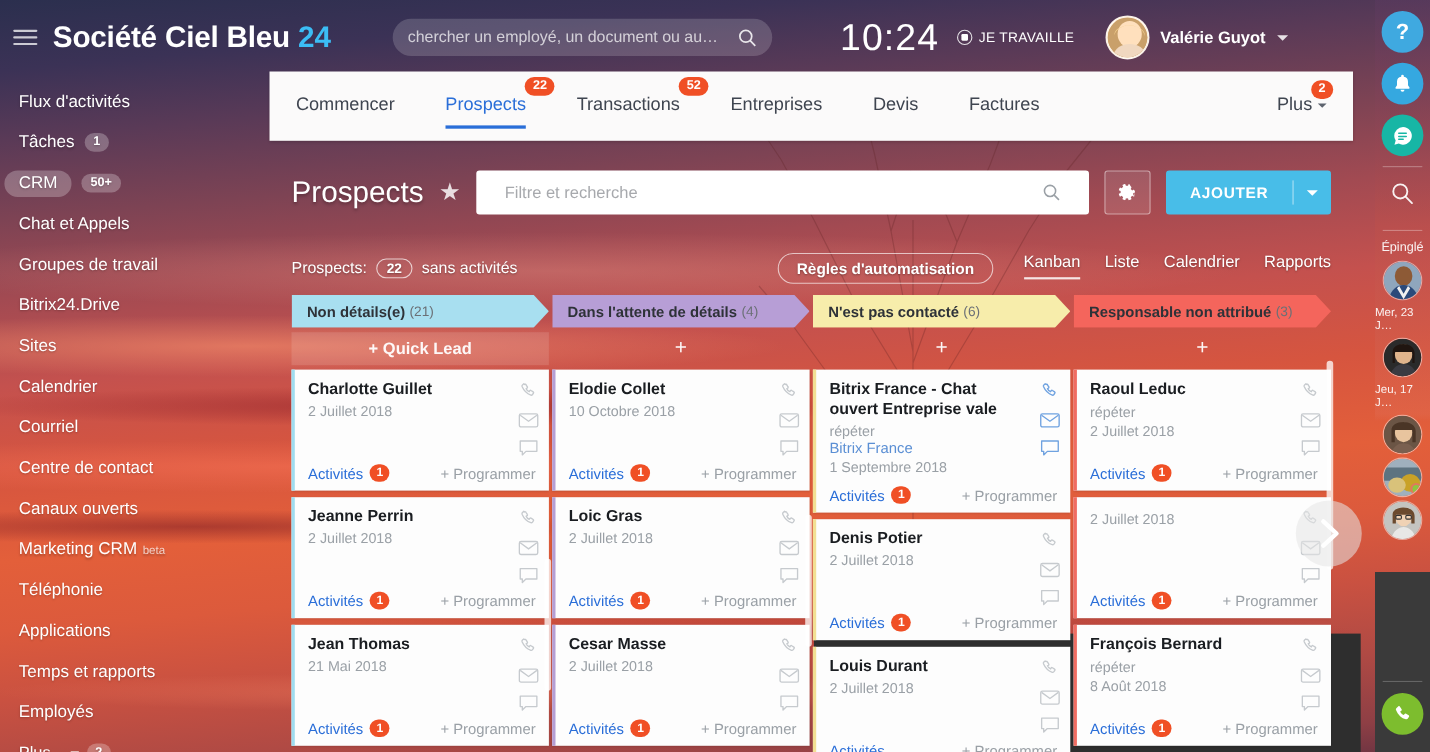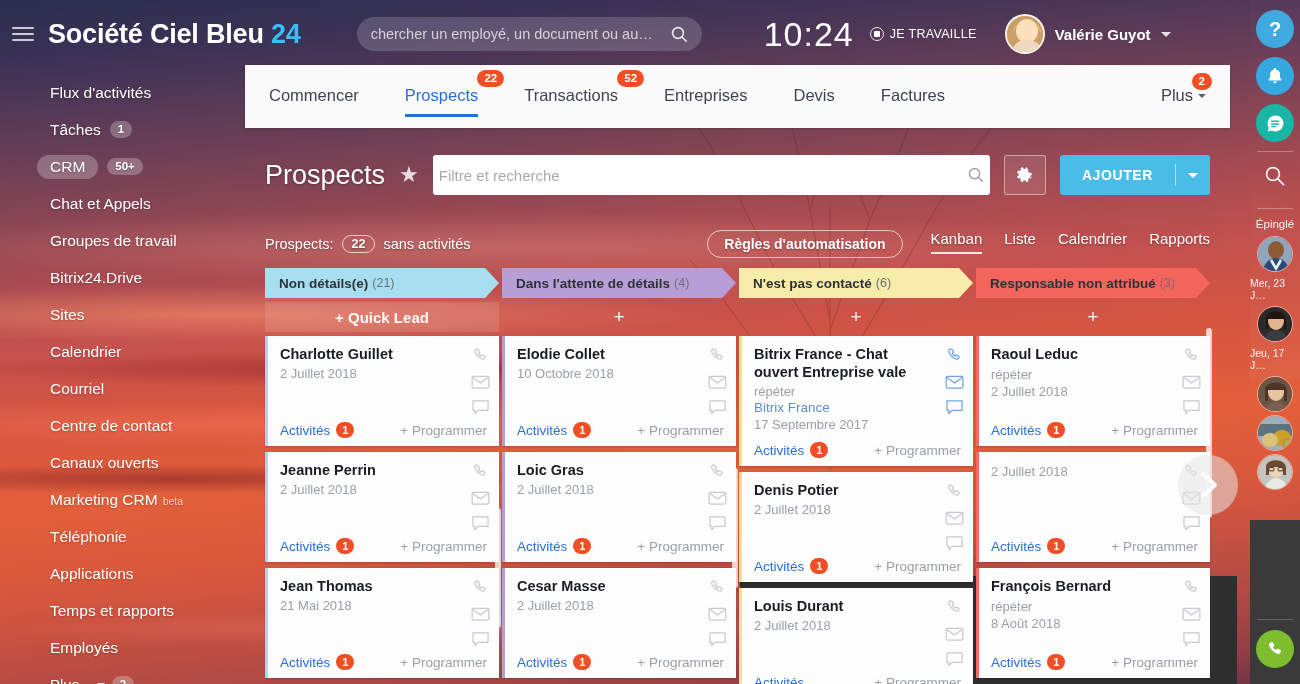--- a/index.html
+++ b/index.html
@@ -78,21 +78,21 @@
   }
   .user .uname { font-size:15px;color:#fff;font-weight:bold;}
   .caret { width:0;height:0;border-left:5px solid transparent;border-right:5px solid transparent;border-top:5px solid rgba(255,255,255,.85);}
 
   
   .sidebar {
     position:absolute; left:0; top:68px; width:245px; height:616px;
     padding-top:6px; z-index:25;
   }
   .nav-item {
-    height:37px; display:flex; align-items:center; padding-left:50px;
+    height:37px; display:flex; align-items:center; padding-left:17px;
     font-size:15.5px; color:#fff; cursor:pointer; gap:9px;
     text-shadow:0 1px 2px rgba(0,0,0,.25);
   }
   .nav-item .lbl-wrap { display:flex; align-items:baseline; gap:5px; }
   .nav-item.active .lbl {
     background:rgba(255,255,255,.25); border-radius:13px;
     padding:3px 13px; margin-left:-13px;
   }
   .beta { font-size:10.5px; color:rgba(255,255,255,.72); }
   .pill {
@@ -127,21 +127,21 @@
 
   
   .pagehead {
     position:absolute; left:0; top:148px; width:985px; height:54px;
     display:flex; align-items:center; padding:0 20px; gap:14px;
   }
   .ptitle { font-size:27px; color:#fff; font-weight:300; text-shadow:0 1px 3px rgba(0,0,0,.3);}
   .star { font-size:22px; color:rgba(255,255,255,.82); cursor:pointer;}
   .filterbox {
     flex:1; height:40px; background:#fff; border-radius:3px;
-    display:flex; align-items:center; padding:0 6px; max-width:608px;
+    display:flex; align-items:center; padding:0 26px; max-width:608px;
   }
   .filterbox input {
     flex:1;border:0;outline:none;font-size:15px;color:#333;
     font-family:"Liberation Sans", sans-serif;
   }
   .filterbox input::placeholder { color:#a7a9ad; }
   .gearbtn {
     width:42px;height:40px;border:1px solid rgba(255,255,255,.45);border-radius:3px;
     display:flex;align-items:center;justify-content:center;cursor:pointer;
     background:rgba(255,255,255,.1);
@@ -619,21 +619,21 @@
           <div class="colhead" style="background: rgb(247, 237, 171); clip-path: polygon(0px 0px, calc(100% - 14px) 0px, 100% 50%, calc(100% - 14px) 100%, 0px 100%);">
             <span>N'est pas contacté</span>
             <span class="cnt">(6)</span>
           </div>
           <div class="addrow plain">+</div>
           <div class="cards">
             <div class="card c3">
               <div class="cname">Bitrix France - Chat ouvert Entreprise vale</div>
               <div class="crepeat">répéter</div>
               <div class="clink">Bitrix France</div>
-              <div class="cdate">17 Septembre 2017</div>
+              <div class="cdate">1 Septembre 2018</div>
               <div class="cicons">
     <svg width="19" height="19" viewBox="0 0 20 20">
       <path d="M6.3 3.6c.4-.3 1-.2 1.2.3l1.3 2c.3.4.2 1-.2 1.2l-.9.6c.5 1.3 1.6 2.4 2.9 2.9l.6-.9c.3-.4.8-.5 1.2-.2l2 1.3c.4.3.5.9.3 1.2l-.9 1.3c-.4.5-1 .8-1.6.6-4-1.5-6.7-4.3-8.4-8.2-.2-.6 0-1.2.4-1.6l1.2-1z" fill="none" stroke="#6fa2e0" stroke-width="1.3"></path>
     </svg>
     <svg width="19" height="16" viewBox="0 0 20 16">
       <rect x="1.2" y="2" width="17.6" height="12.4" rx="1.6" fill="none" stroke="#6fa2e0" stroke-width="1.3"></rect>
       <path d="M2 3.2 L10 9 L18 3.2" fill="none" stroke="#6fa2e0" stroke-width="1.3"></path>
     </svg>
     <svg width="19" height="17" viewBox="0 0 20 18">
       <path d="M2 2h16v10H7.5L4 15.4V12H2z" fill="none" stroke="#6fa2e0" stroke-width="1.3" stroke-linejoin="round"></path>

